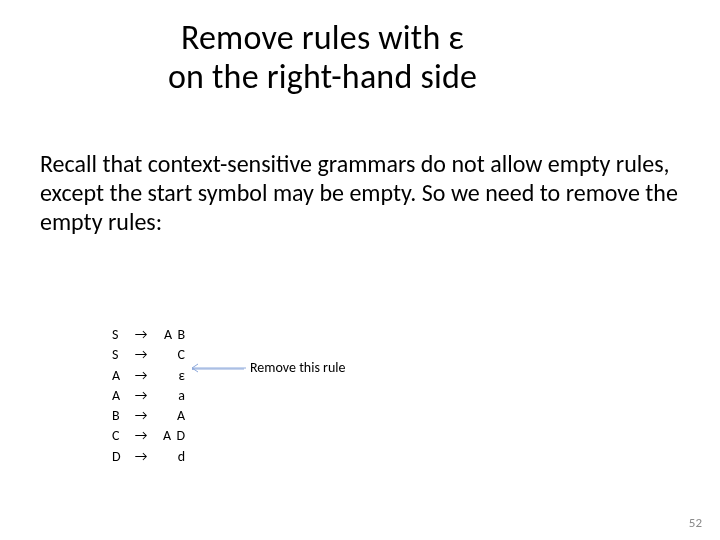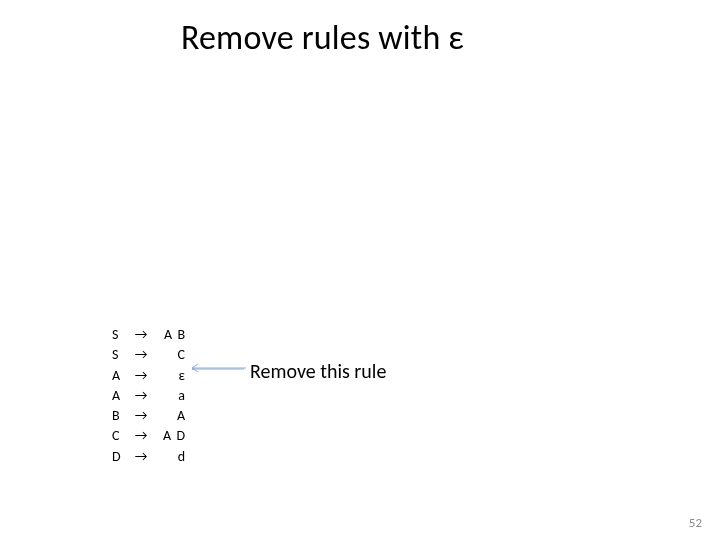--- a/index.html
+++ b/index.html
@@ -61,21 +61,21 @@
   }
   .grammar .rhs {
     min-width: 30px;
     text-align: right;
     letter-spacing: 1px;
   }
   .callout {
     position: absolute;
     top: 359px;
     left: 250px;
-    font-size: 20px;
+    font-size: 14px;
     font-weight: 400;
   }
   .callout-arrow {
     position: absolute;
     top: 368px;
     left: 192px;
     width: 52px;
     height: 2px;
   }
   .pagenum {
@@ -87,22 +87,24 @@
     margin-top: 27px;
   }
 </style>
 </head>
 <body>
 
 <div class="slide">
 
   <div class="title">
     <span>Remove rules with ε</span><br>
+    <span>on the right-hand side</span>
   </div>
 
+  <div class="body">Recall that context-sensitive grammars do not allow empty rules, except the start symbol may be empty. So we need to remove the empty rules:</div>
 
   <div class="grammar">
     <div class="row">
       <span class="lhs">S</span>
       <span class="arrow">→</span>
       <span class="rhs">A B</span>
     </div>
     <div class="row">
       <span class="lhs">S</span>
       <span class="arrow">→</span>

